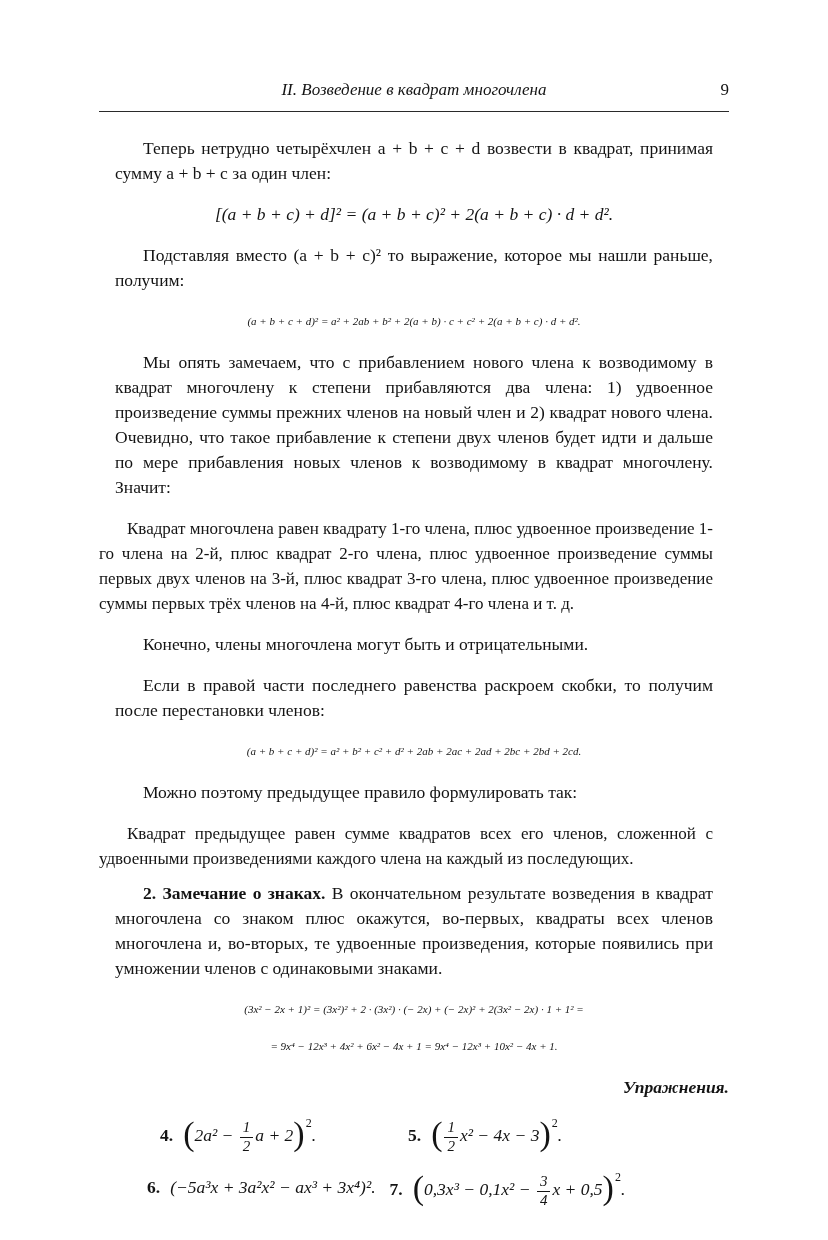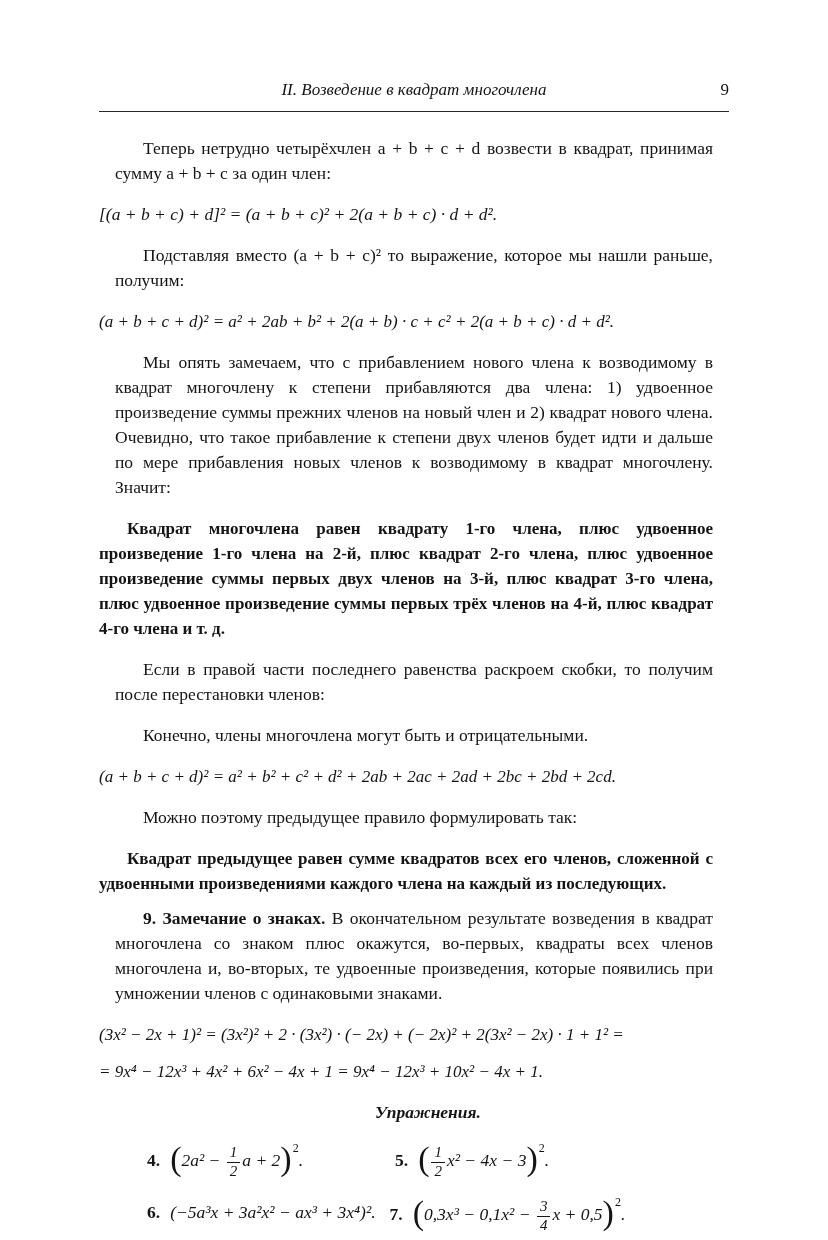--- a/index.html
+++ b/index.html
@@ -34,40 +34,40 @@
   }
   .body {
     margin-top: 24px;
     font-size: 17.5px;
     line-height: 25px;
     text-align: justify;
   }
   p { margin: 16px; }
   p.indent { text-indent: 28px; }
   .formula {
-    text-align: left;
+    text-align: center;
     font-style: italic;
     margin: 8px 0 10px 0;
     white-space: nowrap;
   }
-  .formula.wide { font-size: 17px; }
+  .formula.wide { font-size: 11px; }
   .rule {
-    font-weight: bold;
+    font-weight: normal;
     text-indent: 28px;
     font-size: 17px;
     margin: 10px 16px 10px 0;
   }
   .sect-title { font-weight: bold; }
   .section-para { margin-top: 8px; }
   .ex-heading {
     font-weight: bold;
     font-style: italic;
     text-indent: 28px;
     margin: 16px 0 10px 0;
-    text-align: center;
+    text-align: right;
   }
   .ex-row {
     display: flex;
     align-items: center;
     min-height: 46px;
     margin-bottom: 8px;
     text-align: left;
   }
   .ex {
     font-style: italic;
@@ -93,21 +93,21 @@
     margin: 0 2px;
   }
   .frac .num { display: block; border-bottom: 1.2px solid #141414; padding: 0 3px; }
   .frac .den { display: block; padding: 0 3px; }
   .psup {
     font-size: 12px;
     font-style: normal;
     vertical-align: 14px;
     margin-left: 1px;
   }
-  .ex4 { margin-left: 48px; }
+  .ex4 { margin-left: 61px; }
   .ex5 { margin-left: 92px; }
   .ex6 { margin-left: 48px; }
   .ex7 { margin-left: 14px; }
 </style>
 </head>
 <body>
 
 <div class="page">
 
   <div class="header">
@@ -122,31 +122,31 @@
     <div class="formula">[(a + b + c) + d]² = (a + b + c)² + 2(a + b + c) · d + d².</div>
 
     <p class="indent">Подставляя вместо (a + b + c)² то выражение, которое мы нашли раньше, получим:</p>
 
     <div class="formula wide">(a + b + c + d)² = a² + 2ab + b² + 2(a + b) · c + c² + 2(a + b + c) · d + d².</div>
 
     <p class="indent">Мы опять замечаем, что с прибавлением нового члена к возводимому в квадрат многочлену к степени прибавляются два члена: 1) удвоенное произведение суммы прежних членов на новый член и 2) квадрат нового члена. Очевидно, что такое прибавление к степени двух членов будет идти и дальше по мере прибавления новых членов к возводимому в квадрат многочлену. Значит:</p>
 
     <p class="rule">Квадрат многочлена равен квадрату 1-го члена, плюс удвоенное произведение 1-го члена на 2-й, плюс квадрат 2-го члена, плюс удвоенное произведение суммы первых двух членов на 3-й, плюс квадрат 3-го члена, плюс удвоенное произведение суммы первых трёх членов на 4-й, плюс квадрат 4-го члена и т. д.</p>
 
+    <p class="indent">Конечно, члены многочлена могут быть и отрицательными.</p>
+
     <p class="indent">Если в правой части последнего равенства раскроем скобки, то получим после перестановки членов:</p>
-
-    <p class="indent">Конечно, члены многочлена могут быть и отрицательными.</p>
 
     <div class="formula wide">(a + b + c + d)² = a² + b² + c² + d² + 2ab + 2ac + 2ad + 2bc + 2bd + 2cd.</div>
 
     <p class="indent">Можно поэтому предыдущее правило формулировать так:</p>
 
     <p class="rule">Квадрат предыдущее равен сумме квадратов всех его членов, сложенной с удвоенными произведениями каждого члена на каждый из последующих.</p>
 
-    <p class="indent section-para"><span class="sect-title">9. Замечание о знаках.</span>
+    <p class="indent section-para"><span class="sect-title">2. Замечание о знаках.</span>
       <span>В окончательном результате возведения в квадрат многочлена со знаком плюс окажутся, во-первых, квадраты всех членов многочлена и, во-вторых, те удвоенные произведения, которые появились при умножении членов с одинаковыми знаками.</span></p>
 
 
     <div class="formula wide" style="margin-bottom:2px;">(3x² − 2x + 1)² = (3x²)² + 2 · (3x²) · (− 2x) + (− 2x)² + 2(3x² − 2x) · 1 + 1² =</div>
     <div class="formula wide" style="margin-top:12px;">= 9x⁴ − 12x³ + 4x² + 6x² − 4x + 1 = 9x⁴ − 12x³ + 10x² − 4x + 1.</div>
 
     <div class="ex-heading">Упражнения.</div>
 
     <div class="ex-row">
       <div class="ex ex4"><span class="label">4.</span><span class="bigp">(</span><span>2a² − </span><span class="frac"><span class="num">1</span><span class="den">2</span></span><span>a + 2</span><span class="bigp">)</span><sup class="psup">2</sup><span>.</span></div>

